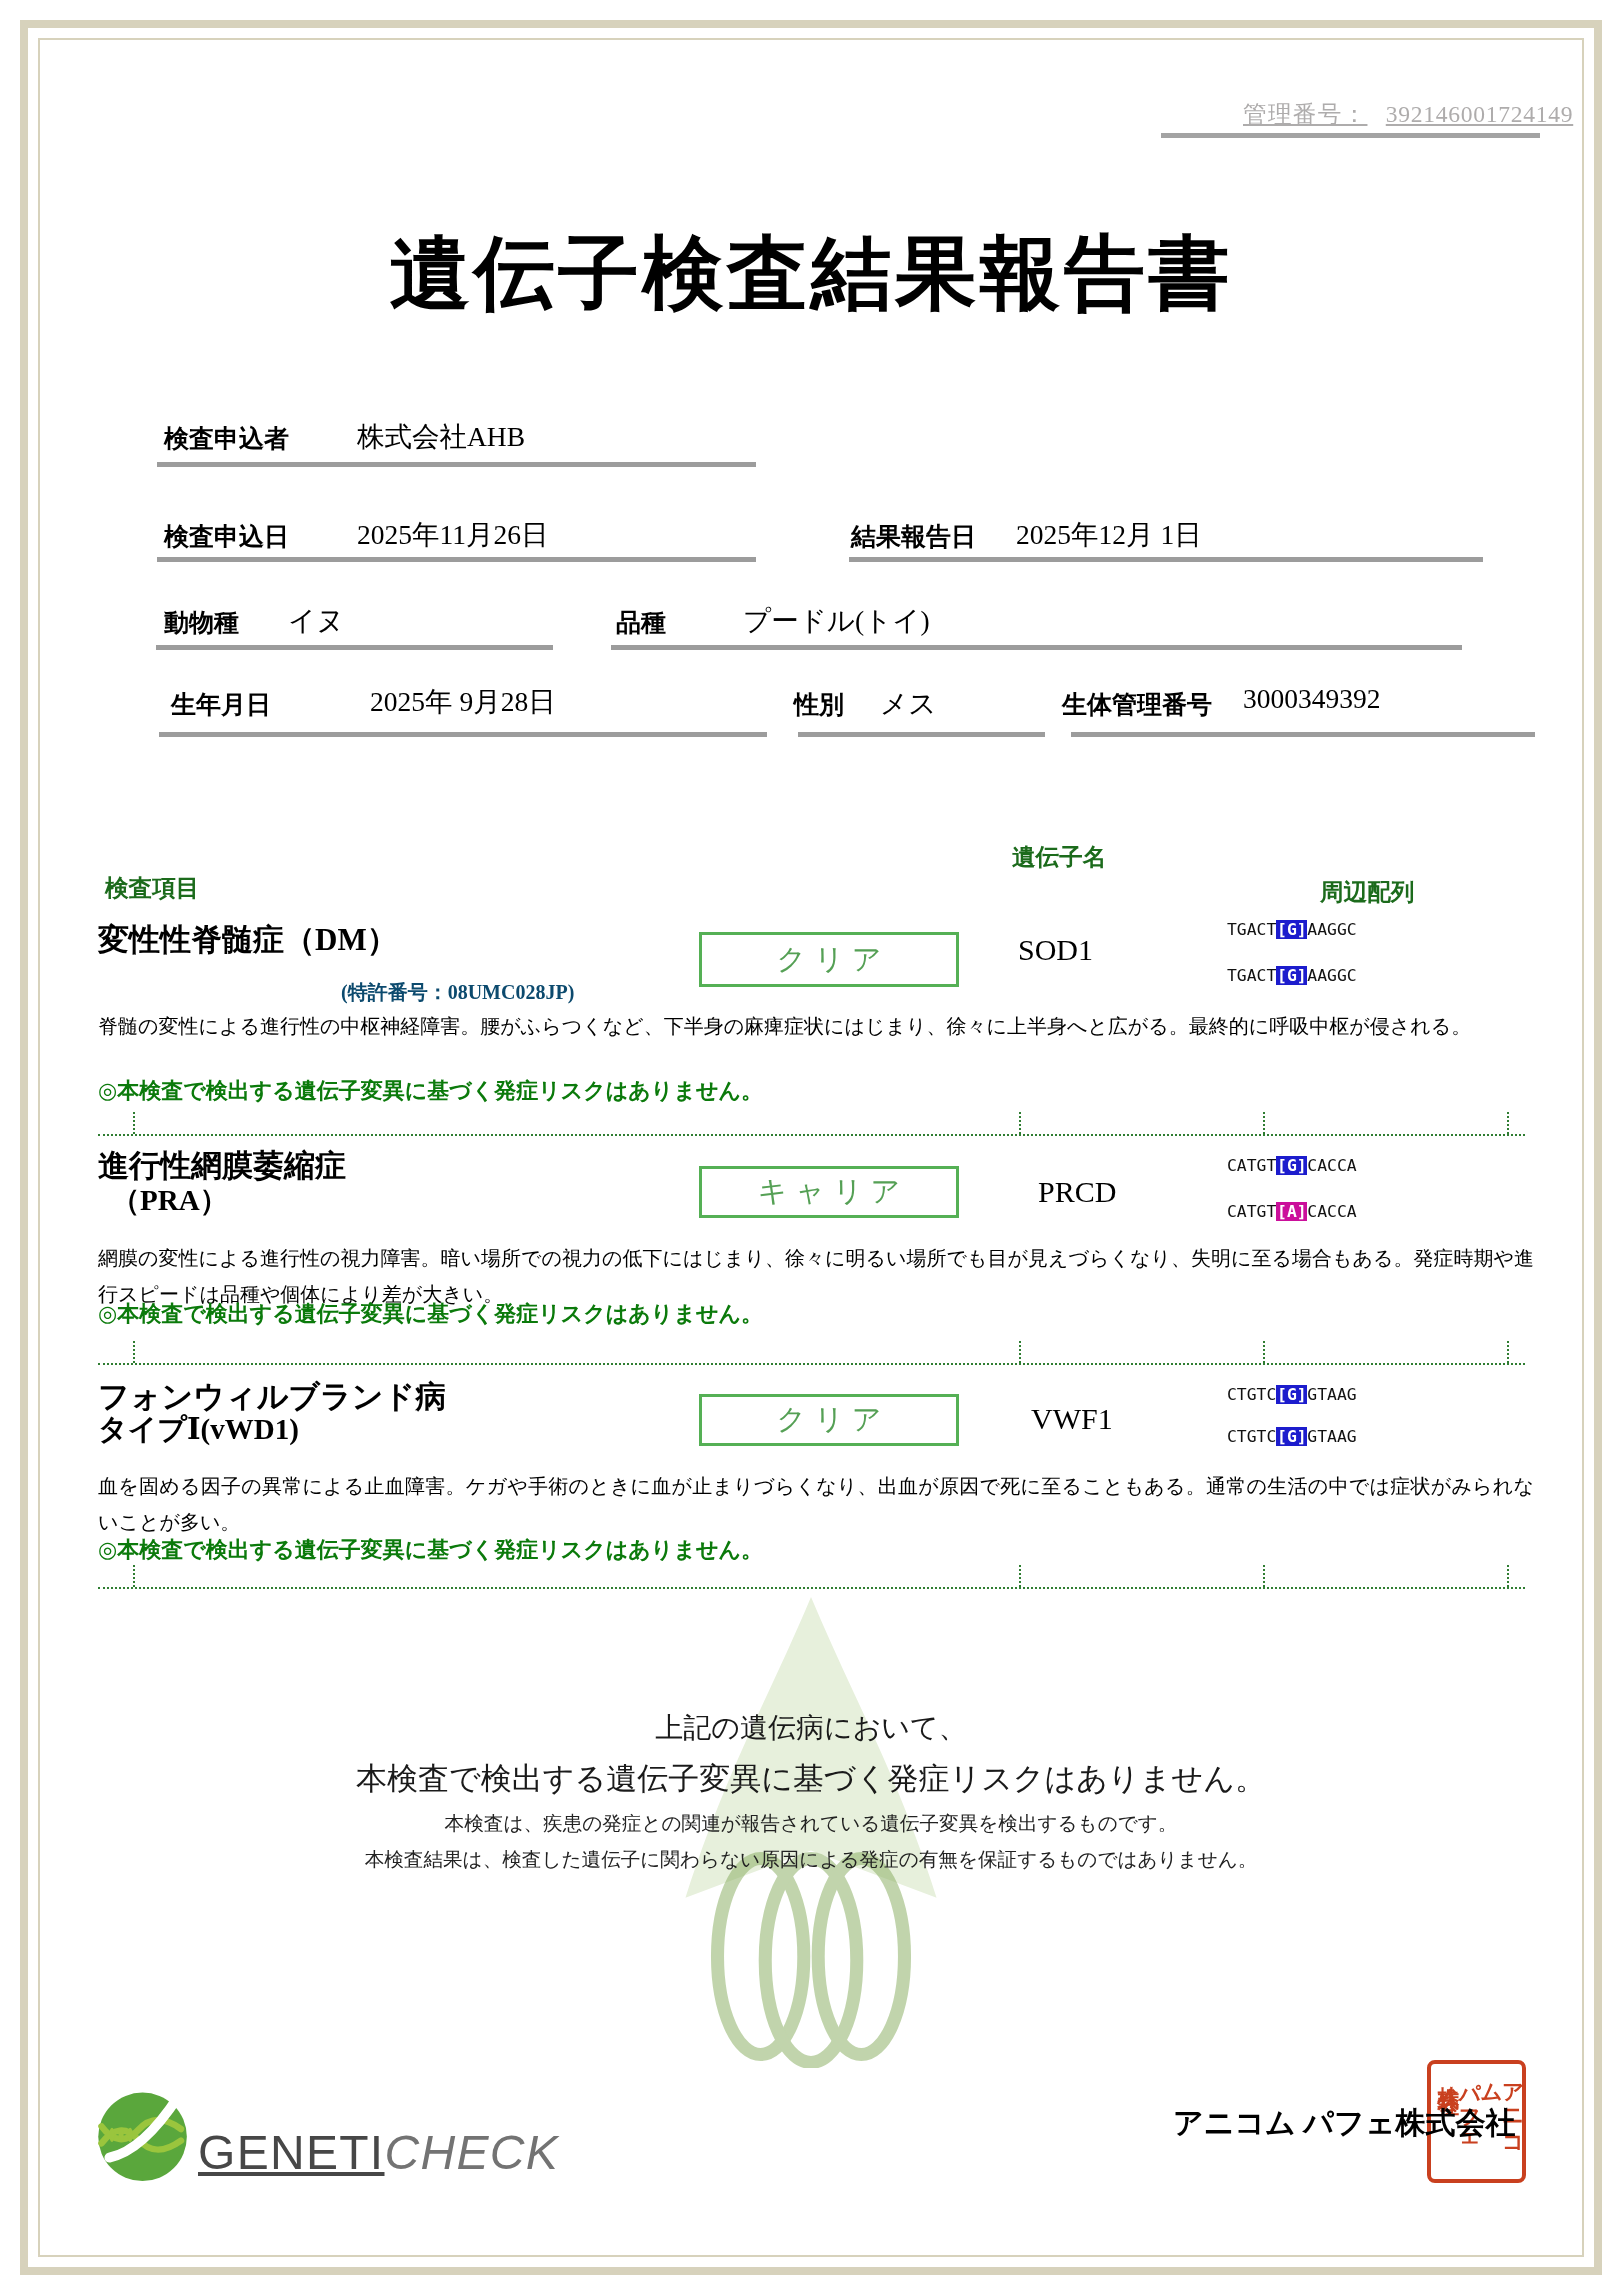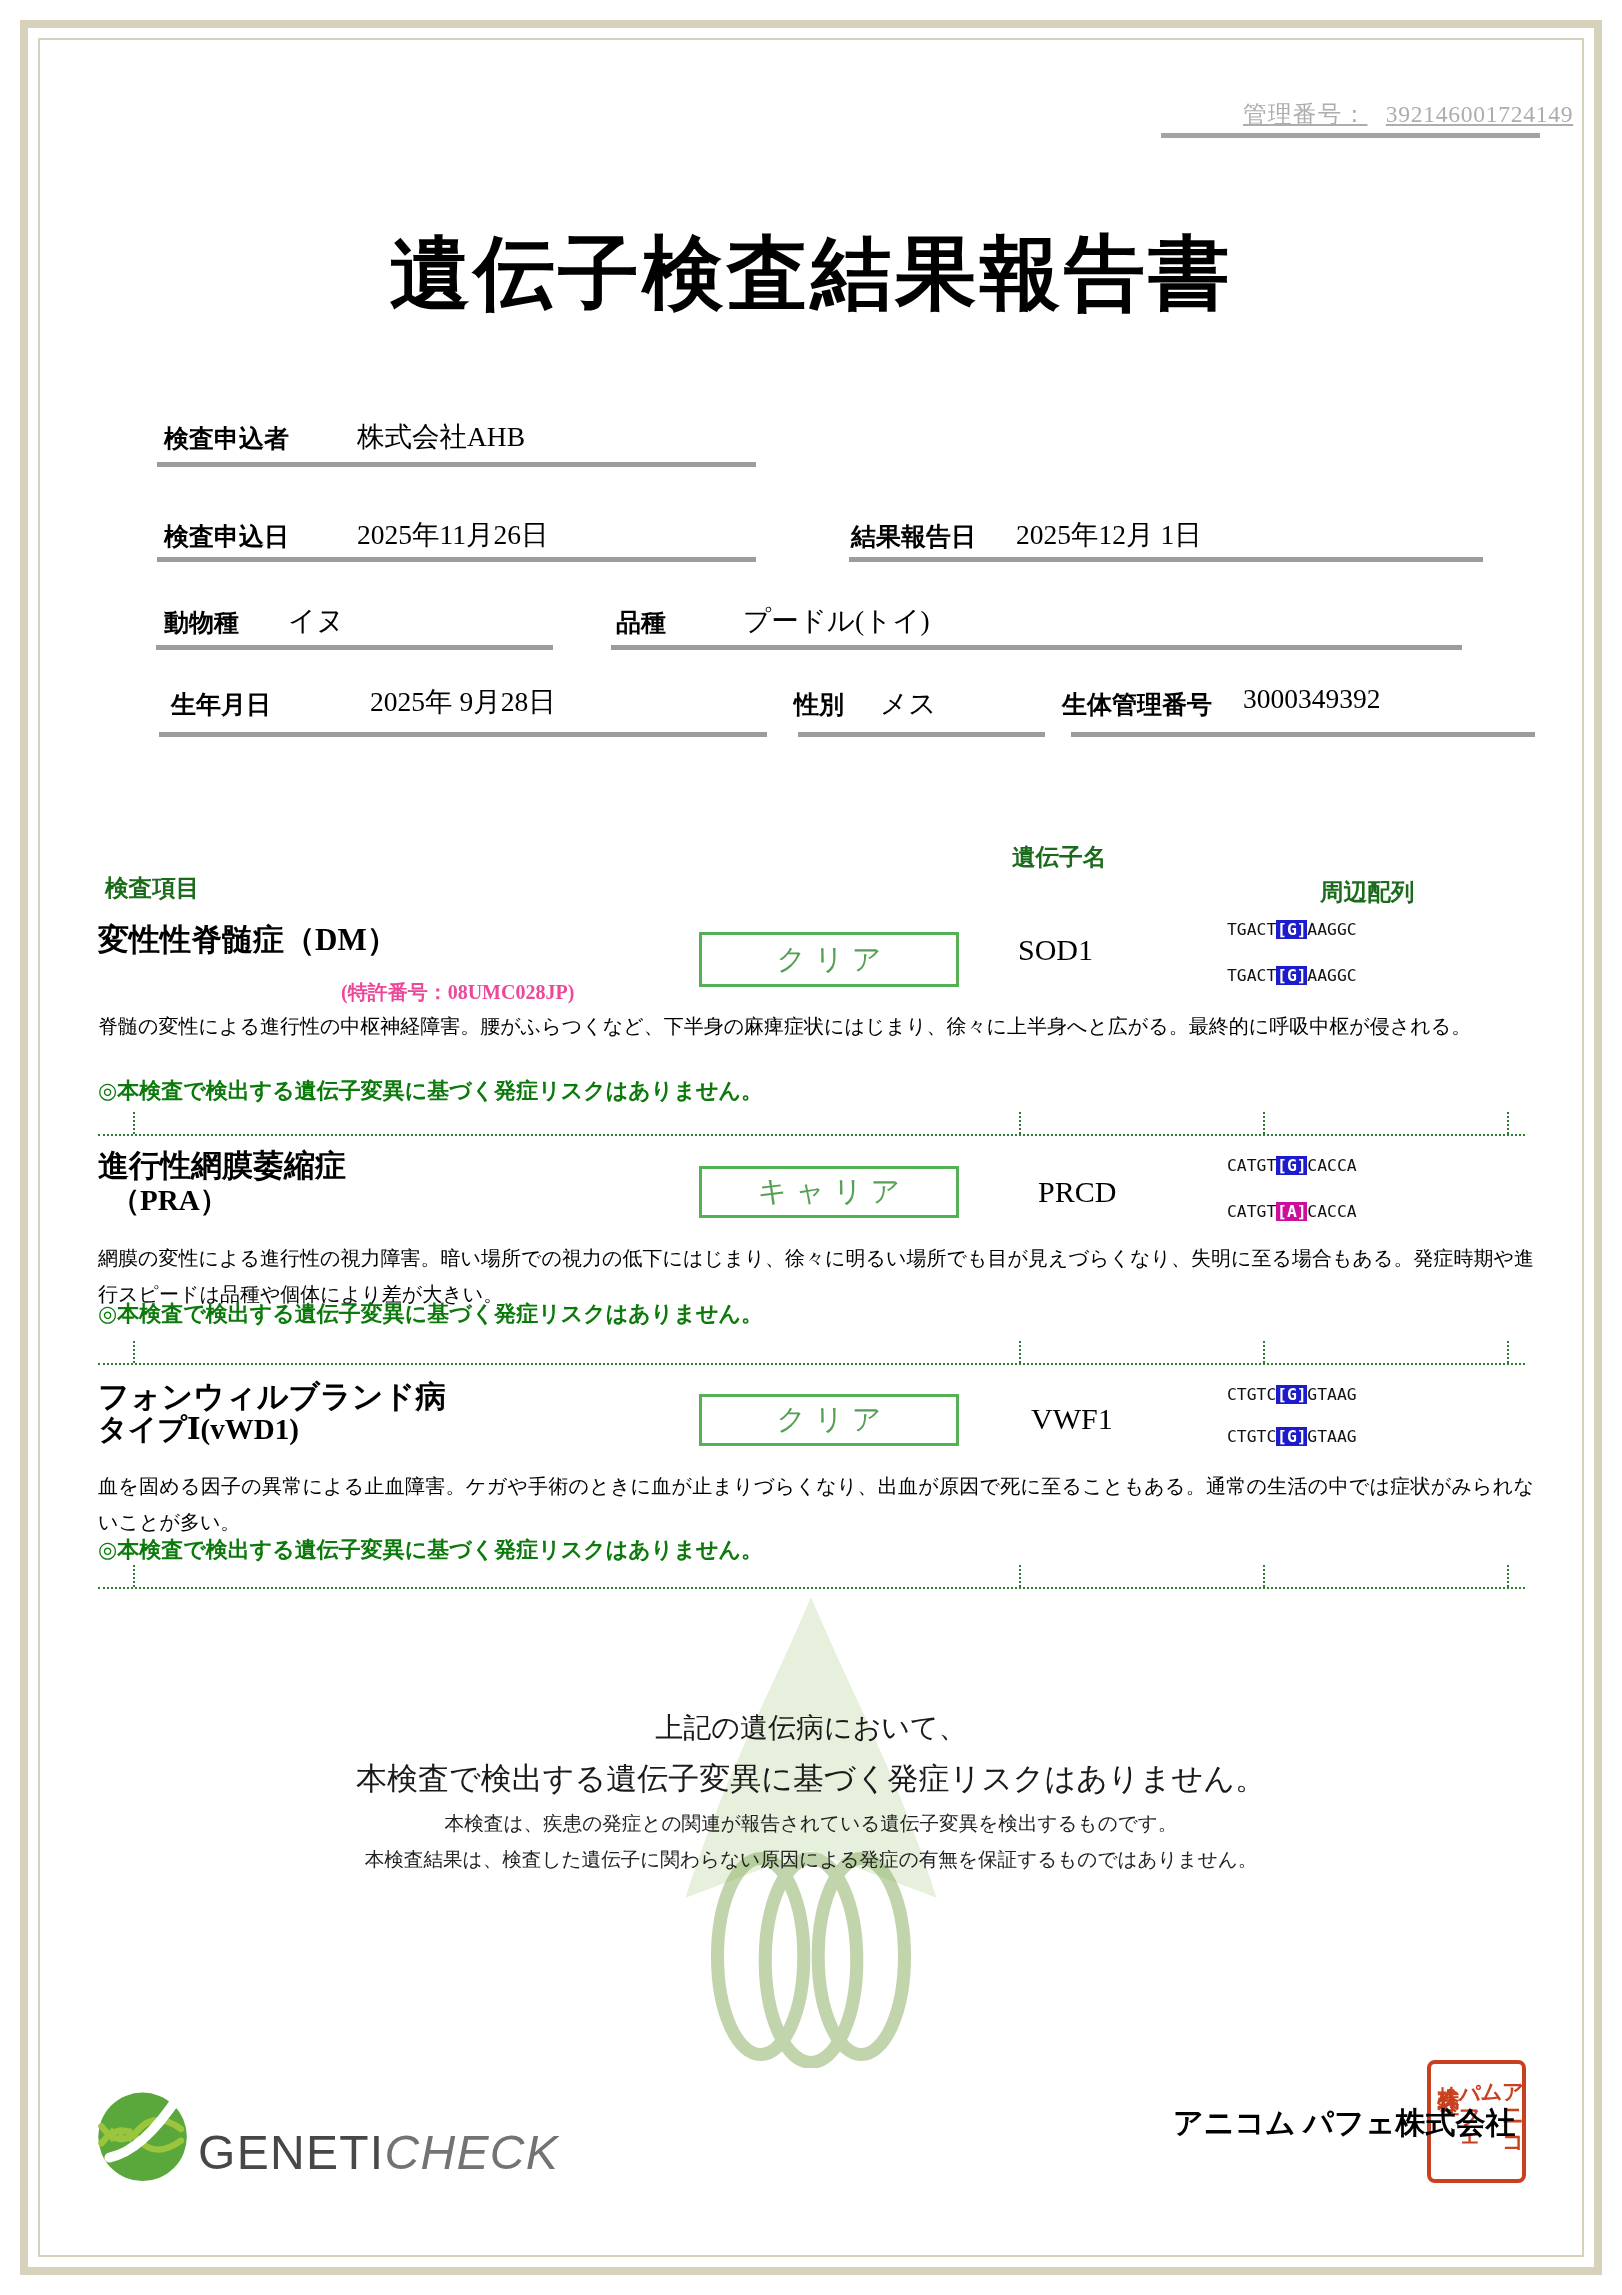--- a/index.html
+++ b/index.html
@@ -21,21 +21,21 @@
   
   .lbl{position:absolute;font-size:25px;font-weight:bold;white-space:nowrap;color:#000;}
   .val{position:absolute;font-size:27.5px;white-space:nowrap;color:#000;}
   .uline{position:absolute;height:5.2px;background:#9c9c9c;}
   
   .col-h{position:absolute;font-size:23.6px;font-weight:bold;color:#1c6b1c;white-space:nowrap;}
   
   .test{position:absolute;left:98px;width:1436px;}
   .t-name{position:absolute;font-size:31px;font-weight:bold;white-space:nowrap;color:#000;}
   .t-name2{position:absolute;font-size:29px;font-weight:bold;white-space:nowrap;color:#000;}
-  .t-patent{position:absolute;font-size:20px;font-weight:bold;white-space:nowrap;color:#ec4899;}
+  .t-patent{position:absolute;font-size:20px;font-weight:bold;white-space:nowrap;color:#0c4a6e;}
   .r-box{position:absolute;width:260px;height:55px;border:3.9px solid #55b055;
          display:flex;align-items:center;justify-content:center;box-sizing:border-box;background:#fff;margin-left:8px;}
   .r-box span{font-size:29px;color:#55a055;letter-spacing:7.9px;padding-left:7.9px;}
   .gene{position:absolute;font-size:30px;white-space:nowrap;color:#000;}
   .seq{position:absolute;font-family:"DejaVu Sans Mono","Liberation Mono",monospace;
        font-size:16.4px;white-space:nowrap;color:#111;}
   .seq .al{color:#ffffff;padding:0 0.7px;font-weight:bold;}
   .desc{position:absolute;font-size:20px;line-height:36px;color:#000;text-align:justify;}
   .risk{position:absolute;font-size:22px;font-weight:bold;color:#0b7a0b;white-space:nowrap;}
   .sep{position:absolute;left:98px;width:1427px;height:22px;border-bottom:2px dotted #2f7d32;}
@@ -47,21 +47,21 @@
   .summary .l2{font-size:31px;}
   .notes{position:absolute;left:0;top:1810px;width:100%;text-align:center;
          font-family:"Liberation Sans","DejaVu Sans",sans-serif;color:#222;}
   .notes div{font-size:19.6px;margin-bottom:9.2px;}
   
   .watermark{position:absolute;left:641px;top:1590px;width:340px;height:478px;}
   
   .logo-mark{position:absolute;left:95px;top:2086px;}
   .logo-text{position:absolute;left:198px;top:2125px;font-family:"Liberation Sans","DejaVu Sans",sans-serif;
              font-size:48px;letter-spacing:1.3px;white-space:nowrap;}
-  .logo-text .g1{color:#474747;}
+  .logo-text .g1{color:#474747;text-decoration:underline;}
   .logo-text .g2{color:#737373;font-style:italic;}
   .company{position:absolute;left:1173px;top:2103px;font-size:30px;font-weight:bold;
            white-space:nowrap;color:#000;z-index:2;}
   .seal{position:absolute;left:1427px;top:2060px;width:99px;height:123px;box-sizing:border-box;
         border:4.6px solid #c9401f;border-radius:7.9px;display:flex;flex-direction:row;
         justify-content:space-between;padding:3.9px 5.2px;z-index:1;background:transparent;}
   .seal-col{writing-mode:vertical-rl;text-orientation:upright;font-size:21.6px;line-height:1;
             color:#c9401f;font-weight:bold;letter-spacing:2.6px;}
 </style>
 </head>

